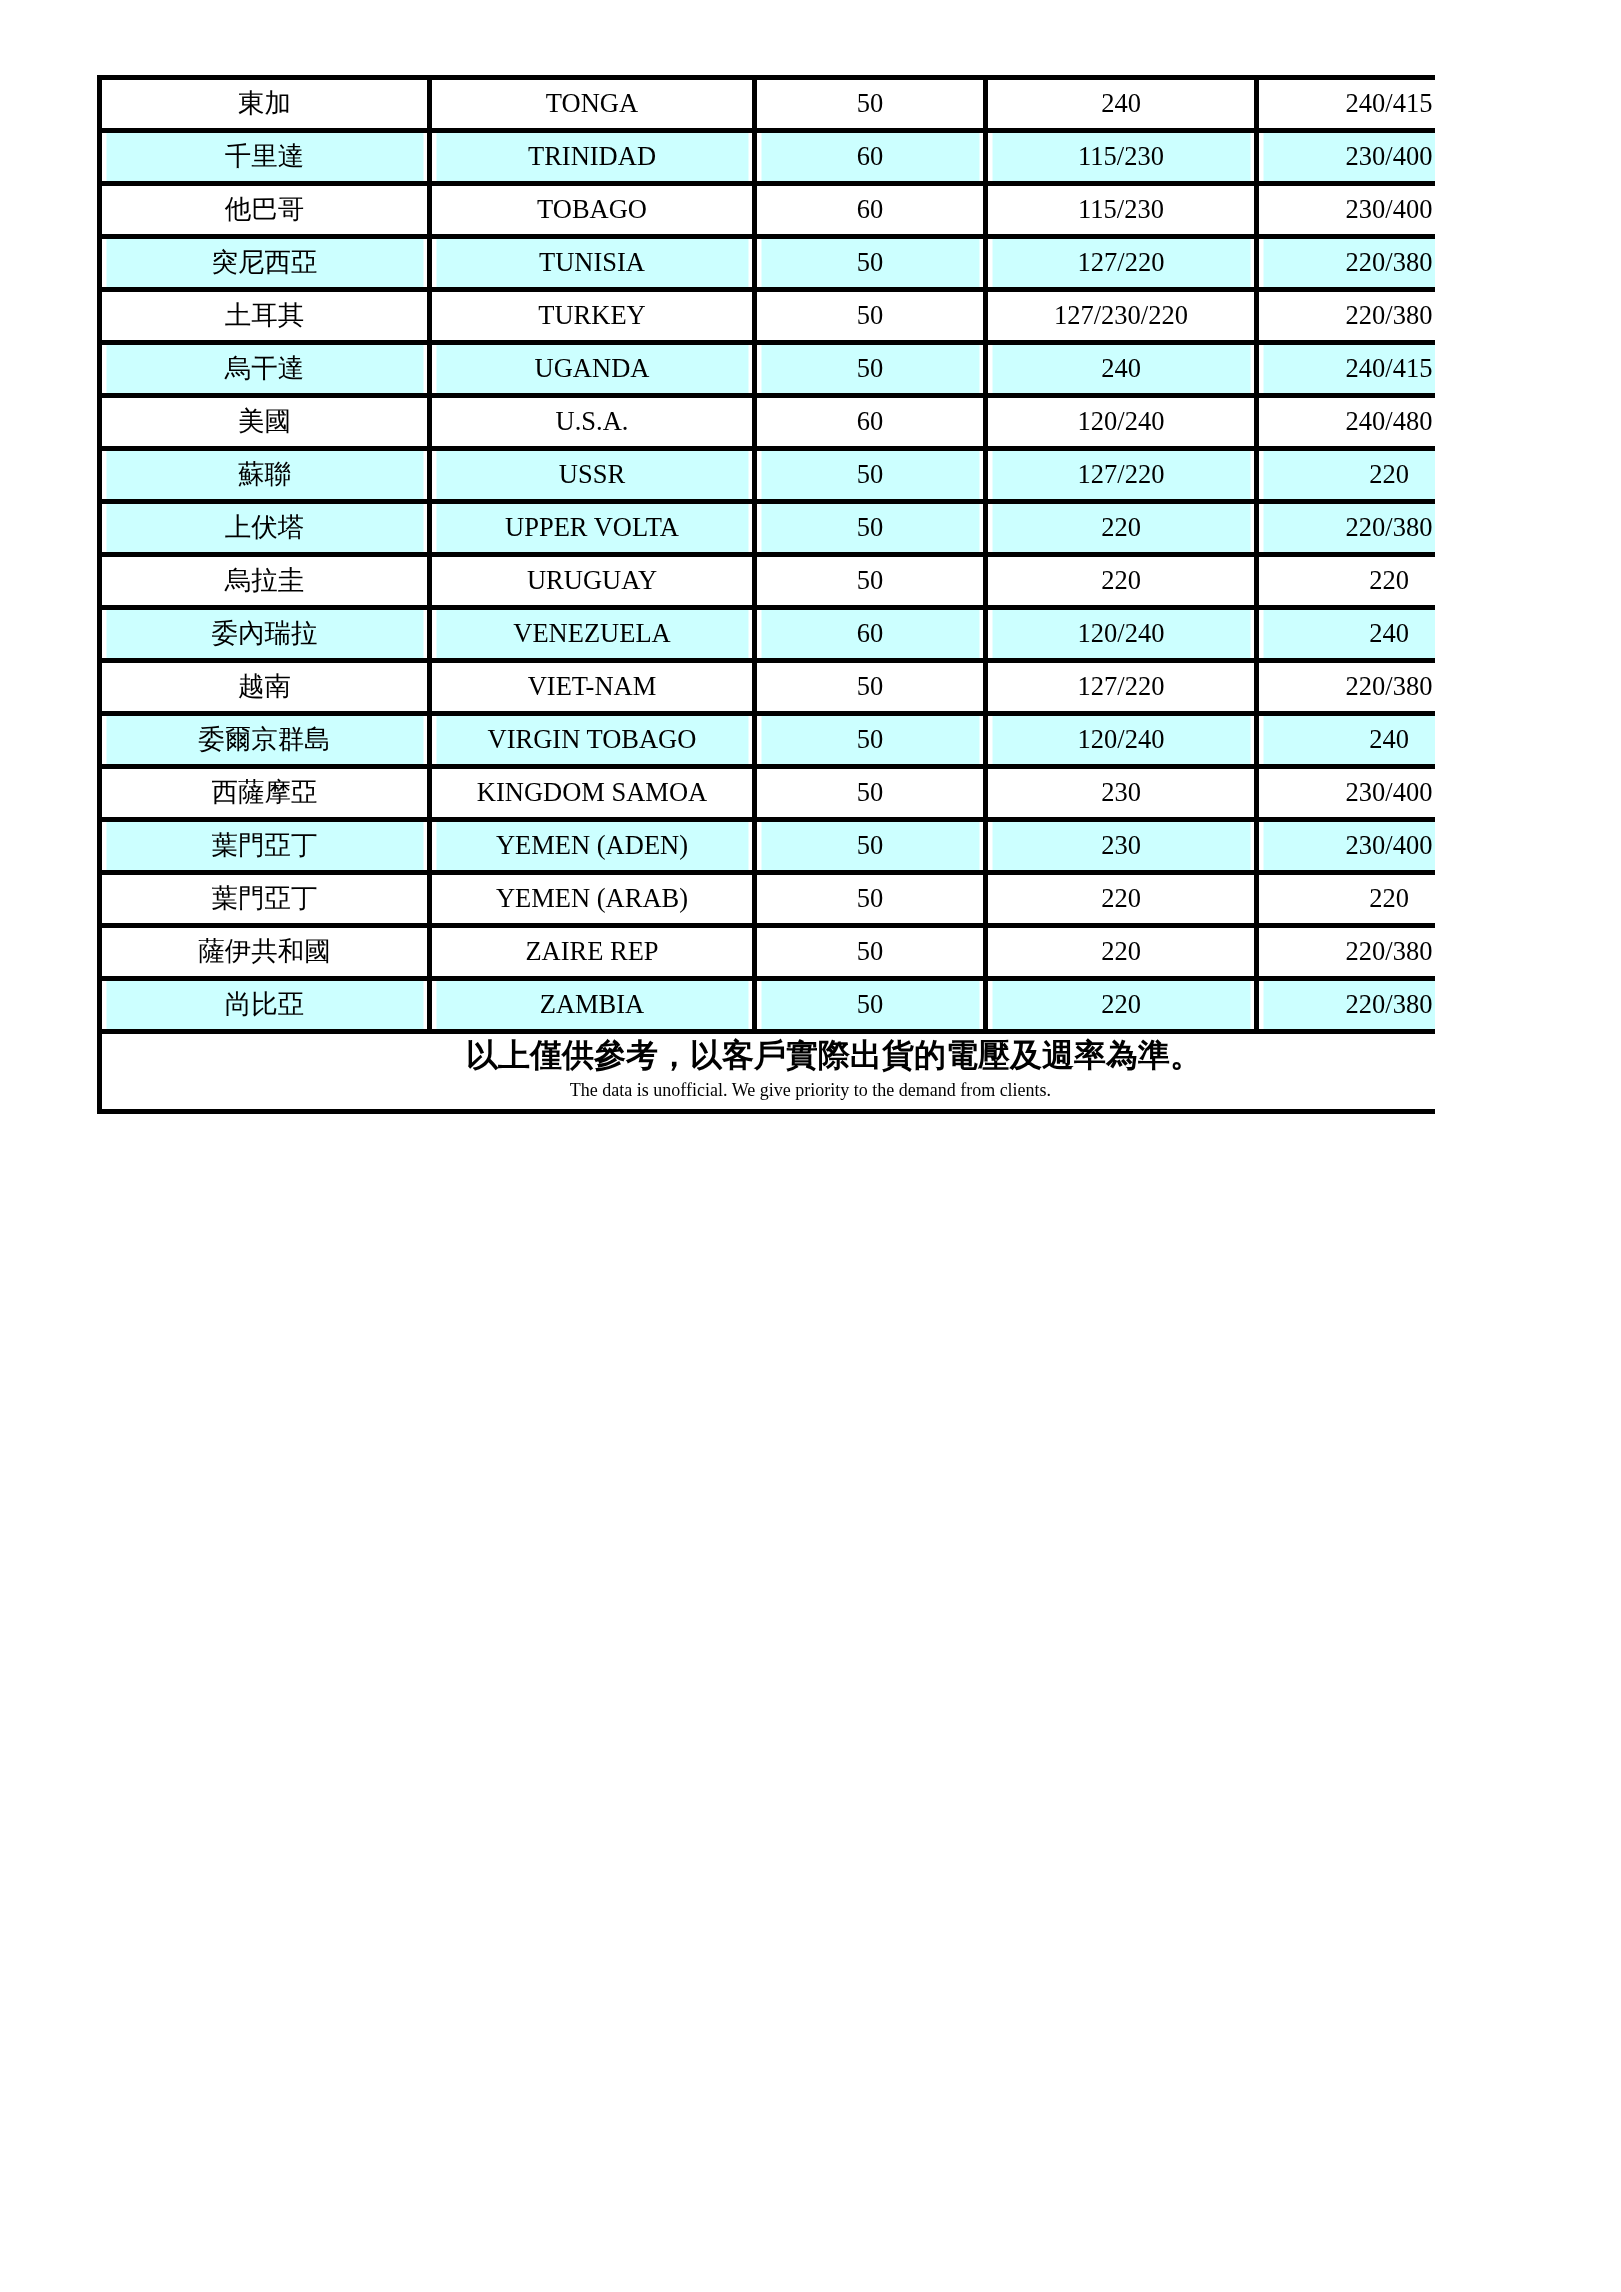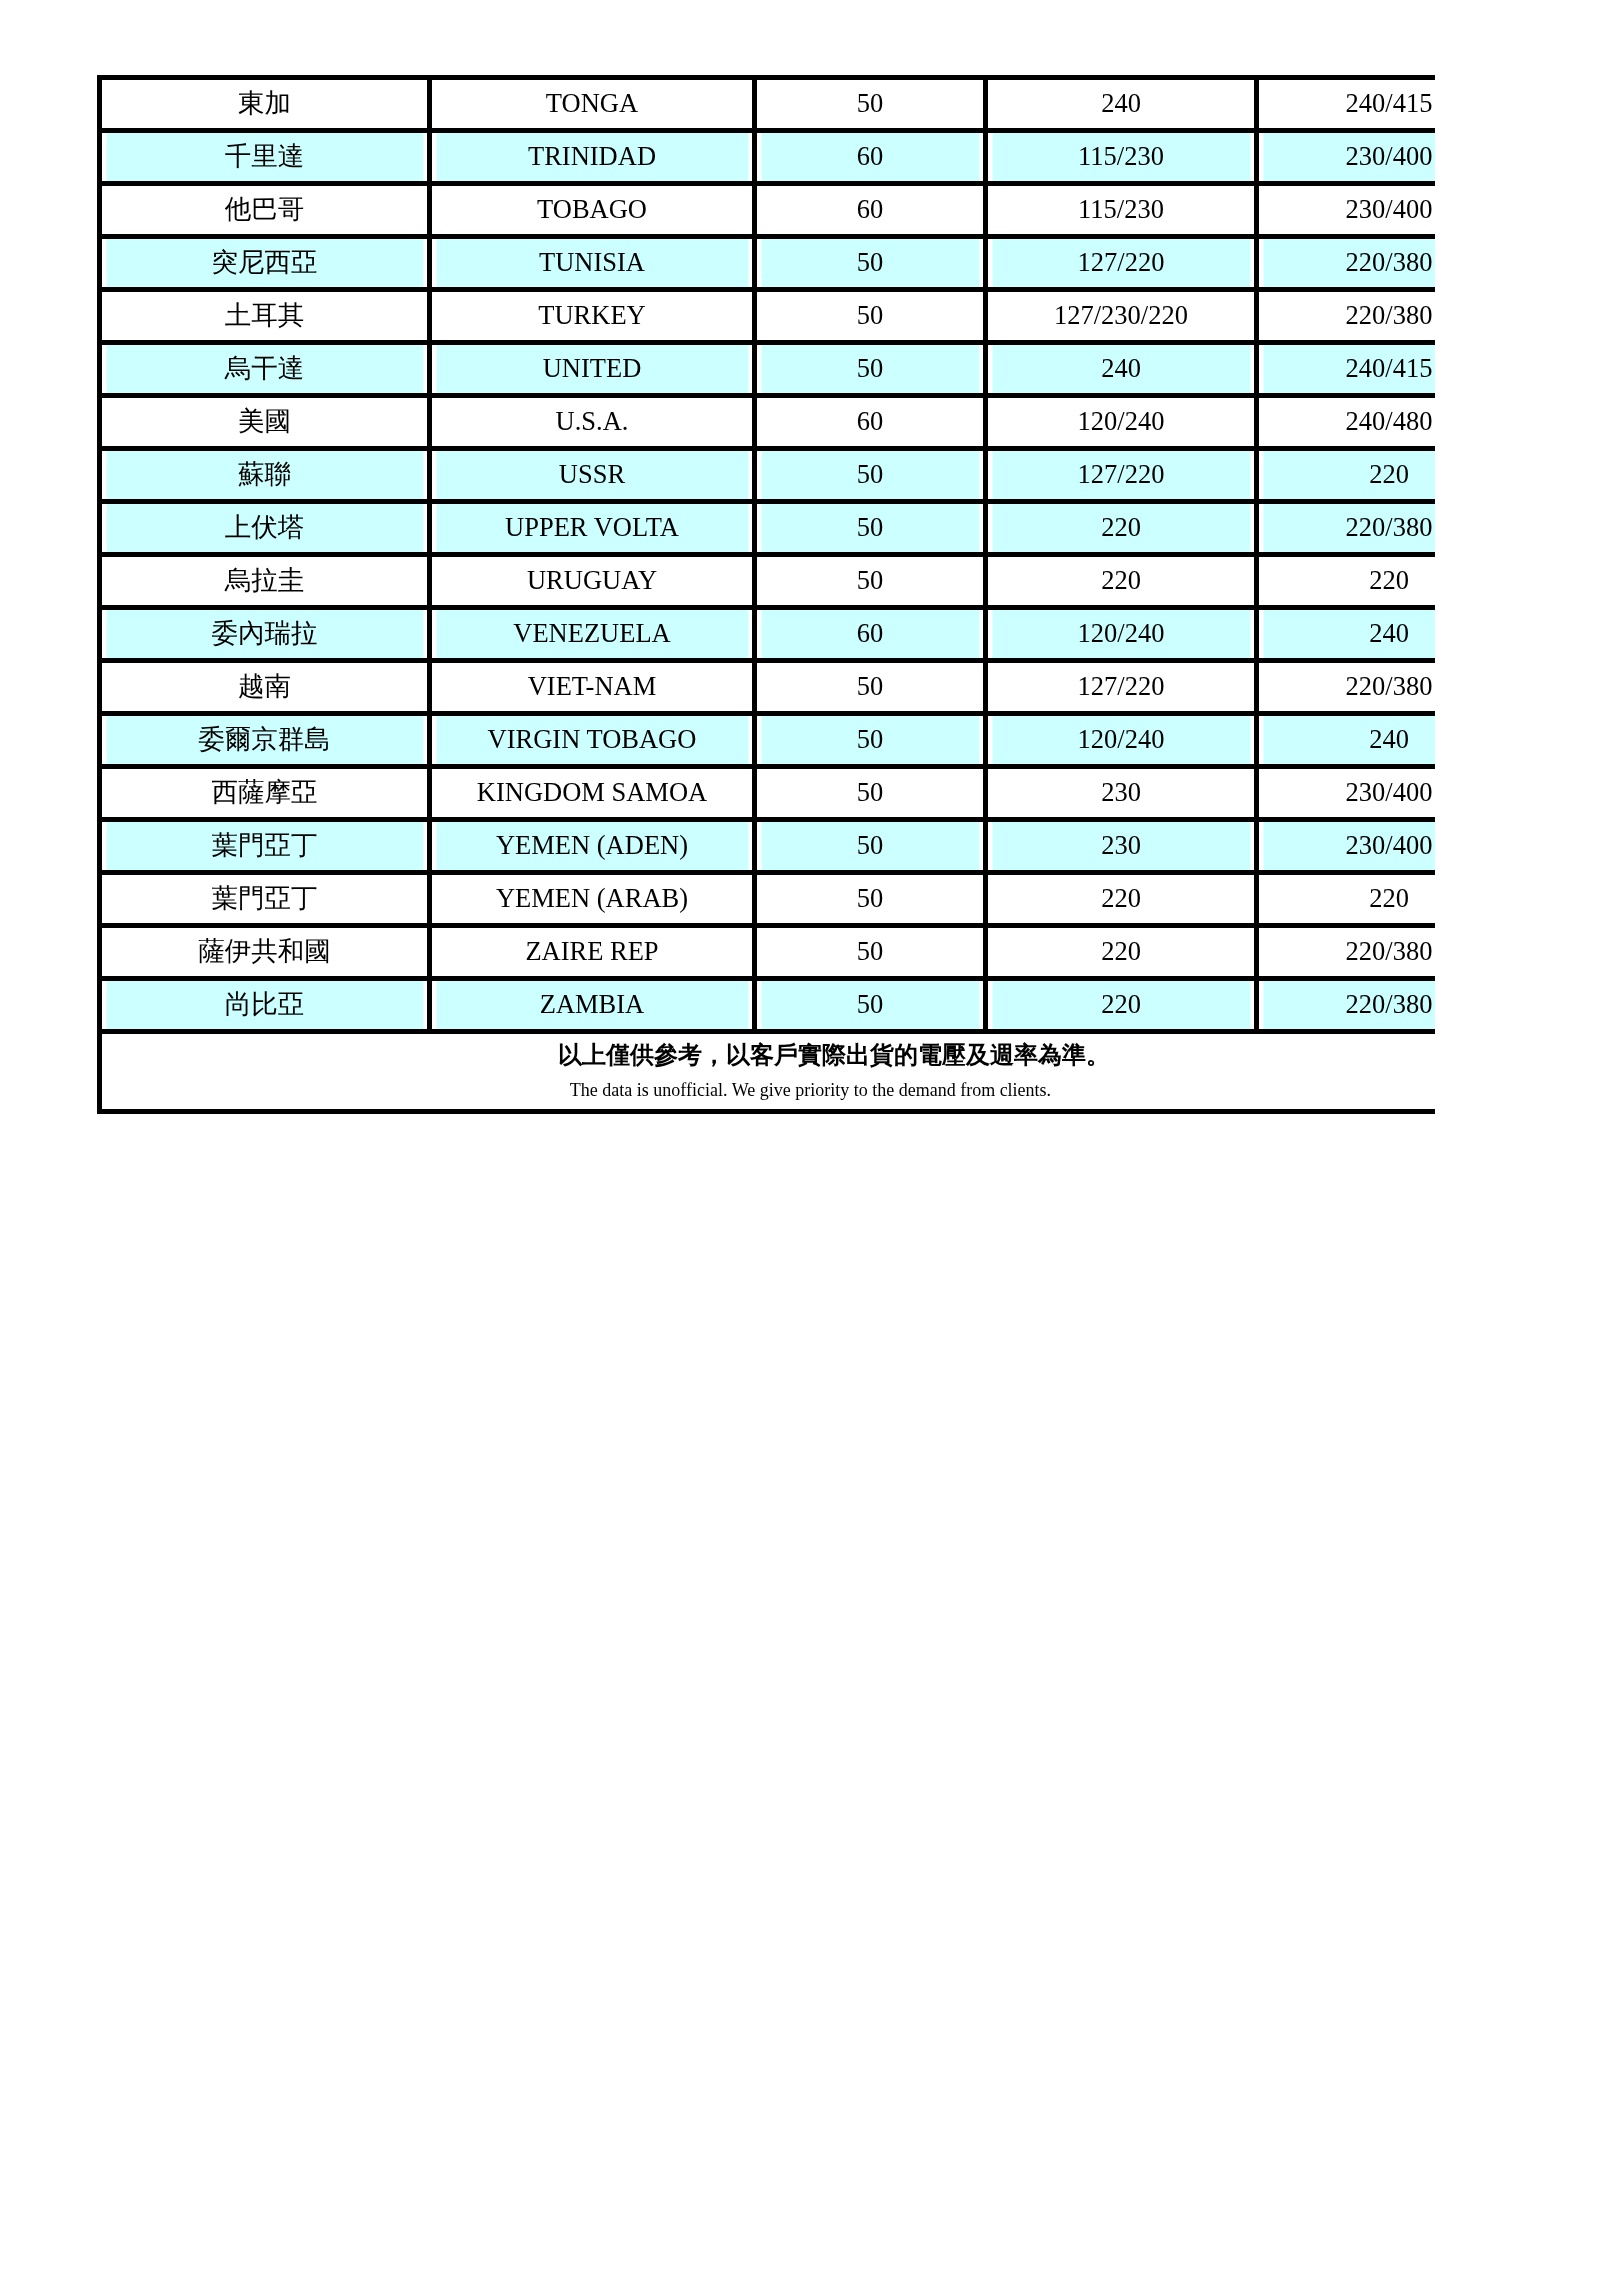--- a/index.html
+++ b/index.html
@@ -54,21 +54,21 @@
   }
   td.footer-cell {
     text-align: left;
     vertical-align: top;
     padding: 2.9px 7.8px 5.9px 7.8px;
     white-space: normal;
     height: 80px;
   }
   .note-zh {
     font-weight: bold;
-    font-size: 24px;
+    font-size: 32px;
     line-height: 38px;
     padding-left: 47px;
   }
   .note-en {
     font-weight: normal;
     font-size: 18px;
     line-height: 33px;
   }
 </style>
 </head>
@@ -114,21 +114,21 @@
         </tr>
         <tr class="data-row">
           <td>土耳其</td>
           <td>TURKEY</td>
           <td>50</td>
           <td>127/230/220</td>
           <td>220/380</td>
         </tr>
         <tr class="data-row hl">
           <td>烏干達</td>
-          <td>UNITED</td>
+          <td>UGANDA</td>
           <td>50</td>
           <td>240</td>
           <td>240/415</td>
         </tr>
         <tr class="data-row">
           <td>美國</td>
           <td>U.S.A.</td>
           <td>60</td>
           <td>120/240</td>
           <td>240/480</td>

